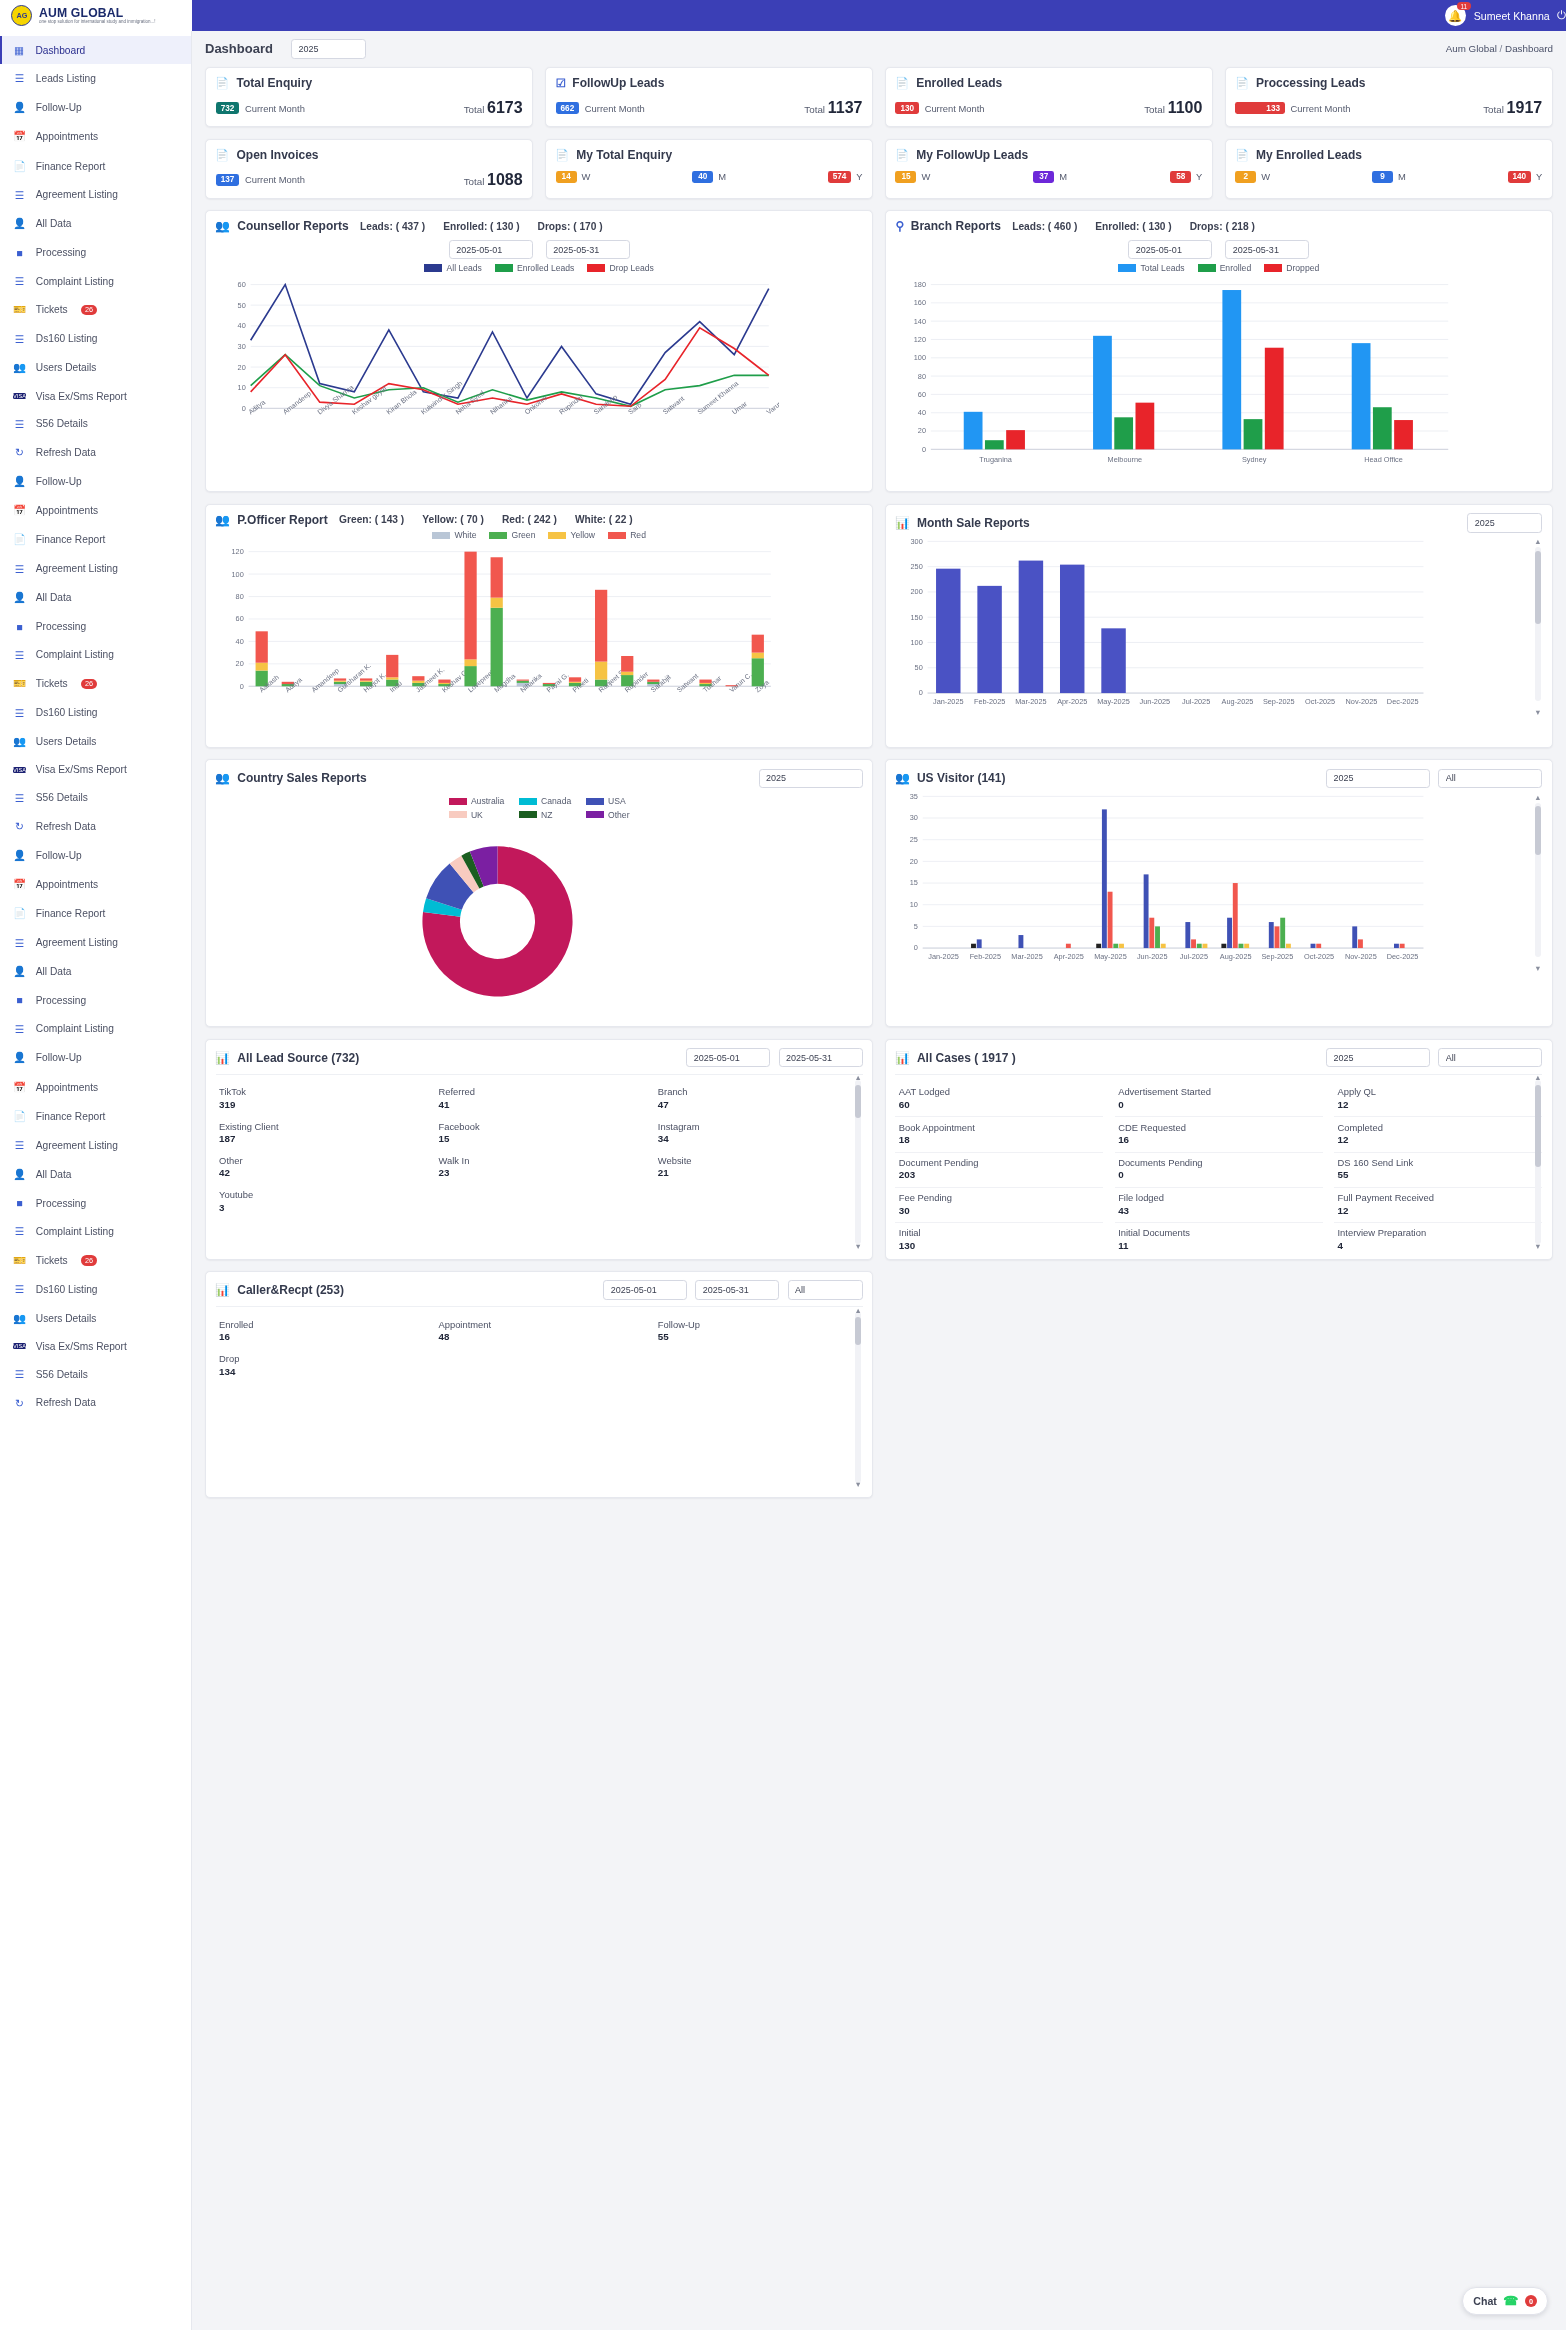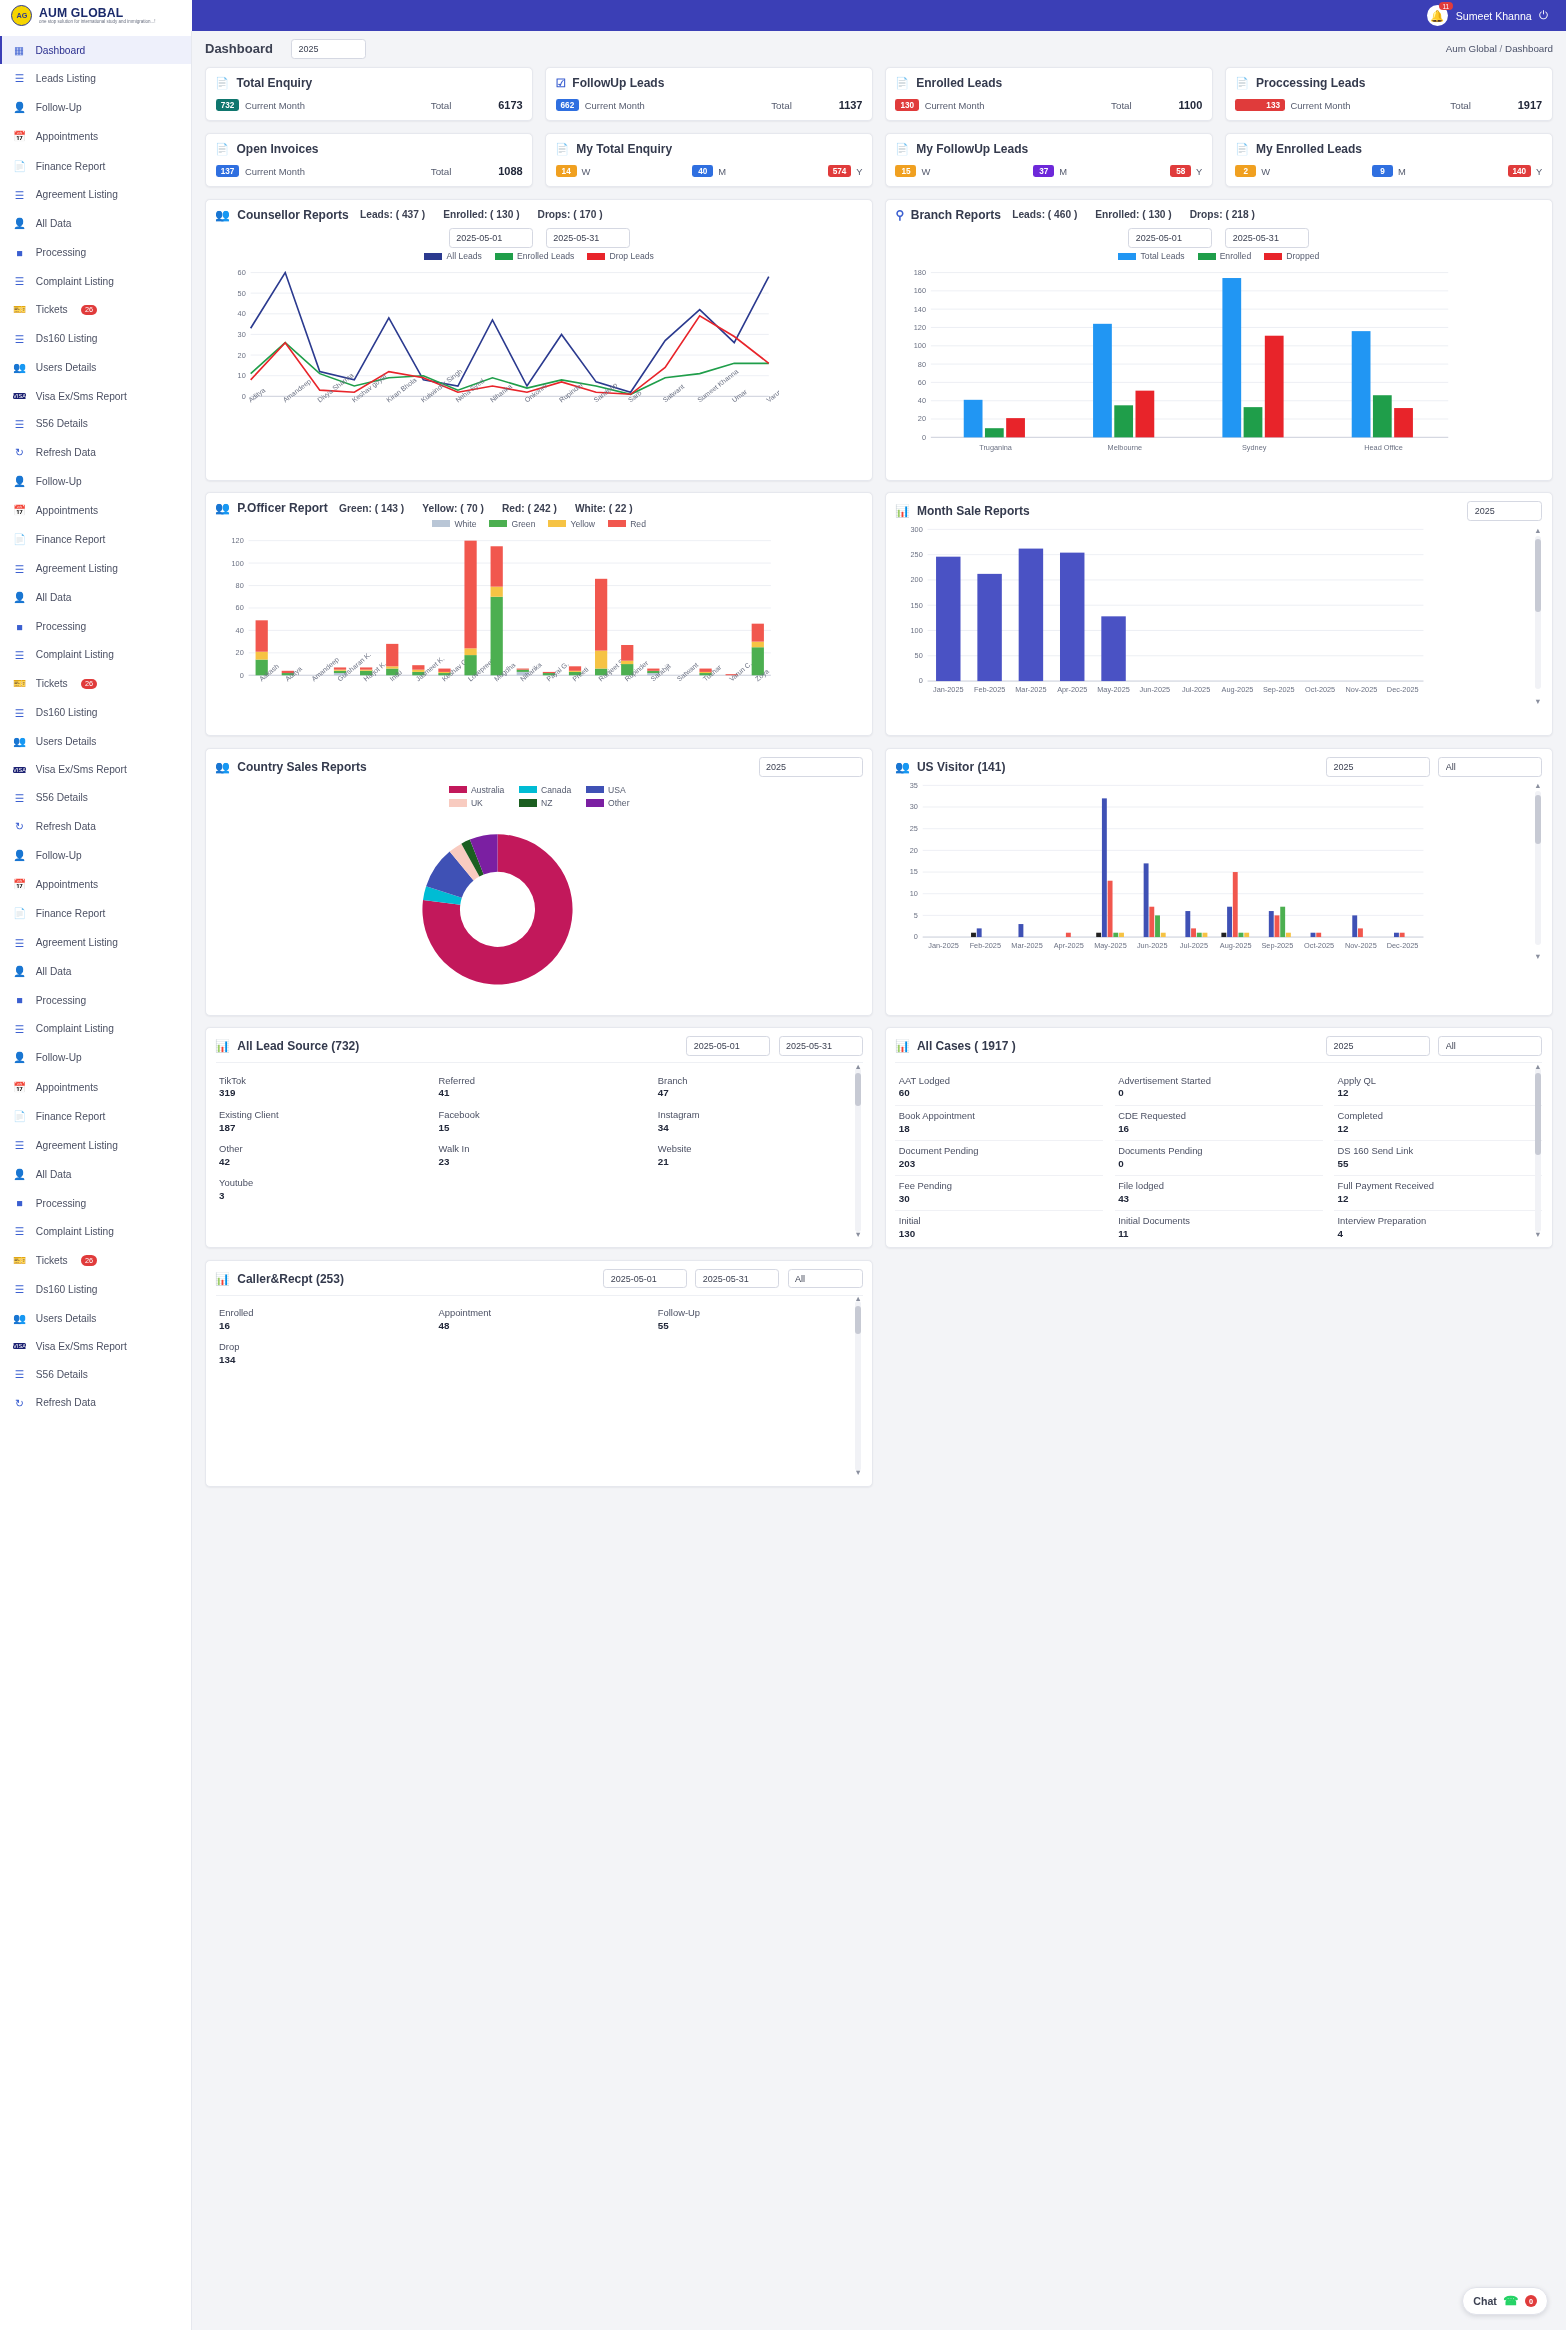--- a/index.html
+++ b/index.html
@@ -4,21 +4,21 @@
 <style>
   * { box-sizing: border-box; }
   html, body { margin:0; padding:0; }
   body {
     width:1566px; min-height:2330px;
     background:#f3f4f7;
     font-family:"Liberation Sans", sans-serif;
     font-size:10.6px; color:#2b2f3a;
   }
   
-  .topbar { position:relative; height:31px; background:#3b3fb6; display:flex; align-items:center; justify-content:flex-end; padding-right:18px; }
+  .topbar { position:relative; height:31px; background:#3b3fb6; display:flex; align-items:center; justify-content:flex-end; }
   .topbar .brandspace { position:absolute; left:0; top:0; width:192px; height:31px; background:#ffffff; display:flex; align-items:center; gap:6.5px; padding-left:11.4px; }
   .logo-circle { width:21px; height:21px; border-radius:50%; background:#f5d400; border:1.6px solid #2d3a8c; display:flex; align-items:center; justify-content:center; font-size:7.3px; color:#2d3a8c; font-weight:bold; }
   .brand-text { line-height:1.05; }
   .brand-text .b1 { font-size:12.2px; font-weight:bold; color:#1b2a6b; letter-spacing:0.2px; }
   .brand-text .b2 { font-size:4.5px; color:#6a7080; }
   .user-area { display:flex; align-items:center; gap:7.3px; color:#fff; font-size:10.6px; }
   .bell-wrap { position:relative; width:21px; height:21px; border-radius:50%; background:#ffffff; display:flex; align-items:center; justify-content:center; color:#3b3fb6; font-size:11.4px; }
   .bell-badge { position:absolute; top:-3.3px; right:-4.1px; background:#e03b3b; color:#fff; font-size:6.5px; border-radius:7.3px; padding:0.8px 3.3px; }
   .power-icon { font-size:11.4px; }
 
@@ -42,21 +42,21 @@
   .stat-row { display:grid; grid-template-columns:repeat(4,1fr); gap:11.4px; margin-bottom:11.4px; }
   .card { background:#fff; border:0.8px solid #e6e8ee; border-radius:4.9px; box-shadow:0 0.8px 1.6px rgba(16,24,40,.05); }
   .stat-card { padding:8.2px 9.8px 9px 9.8px; }
   .stat-title { display:flex; align-items:center; gap:6.5px; font-size:12px; font-weight:bold; color:#343a4d; margin-bottom:9px; }
   .stat-title .ic { color:#3b5fd0; font-size:11.4px; }
   .stat-body { display:flex; align-items:center; justify-content:space-between; }
   .chip-group { display:flex; align-items:center; gap:5.7px; }
   .chip { color:#fff; font-size:8.2px; font-weight:bold; border-radius:2.4px; padding:1.6px 4.9px; min-width:21px; text-align:center; }
   .chip-lbl { font-size:9.4px; color:#555b6e; }
   .total-lbl { font-size:9.8px; color:#555b6e; }
-  .total-lbl b { color:#22283a; font-size:11px;margin-left:44px; }
+  .total-lbl b { color:#22283a; font-size:16px; }
   .multi-chip { display:flex; align-items:center; gap:4.9px; }
 
   
   .grid2 { display:grid; grid-template-columns:1fr 1fr; gap:11.4px; margin-bottom:11.4px; }
   .panel { background:#fff; border:0.8px solid #e6e8ee; border-radius:4.9px; box-shadow:0 0.8px 1.6px rgba(16,24,40,.05); padding:8.2px 9.8px 9.8px 9.8px; }
   .panel-head { display:flex; align-items:center; gap:11.4px; flex-wrap:wrap; }
   .panel-title { display:flex; align-items:center; gap:6.5px; font-size:12px; font-weight:bold; color:#343a4d; }
   .panel-title .ic { color:#3b5fd0; }
   .panel-stats { display:flex; gap:18px; font-size:10.2px; font-weight:bold; color:#3c4152; }
   .panel-head-right { margin-left:auto; display:flex; gap:8.2px; }

